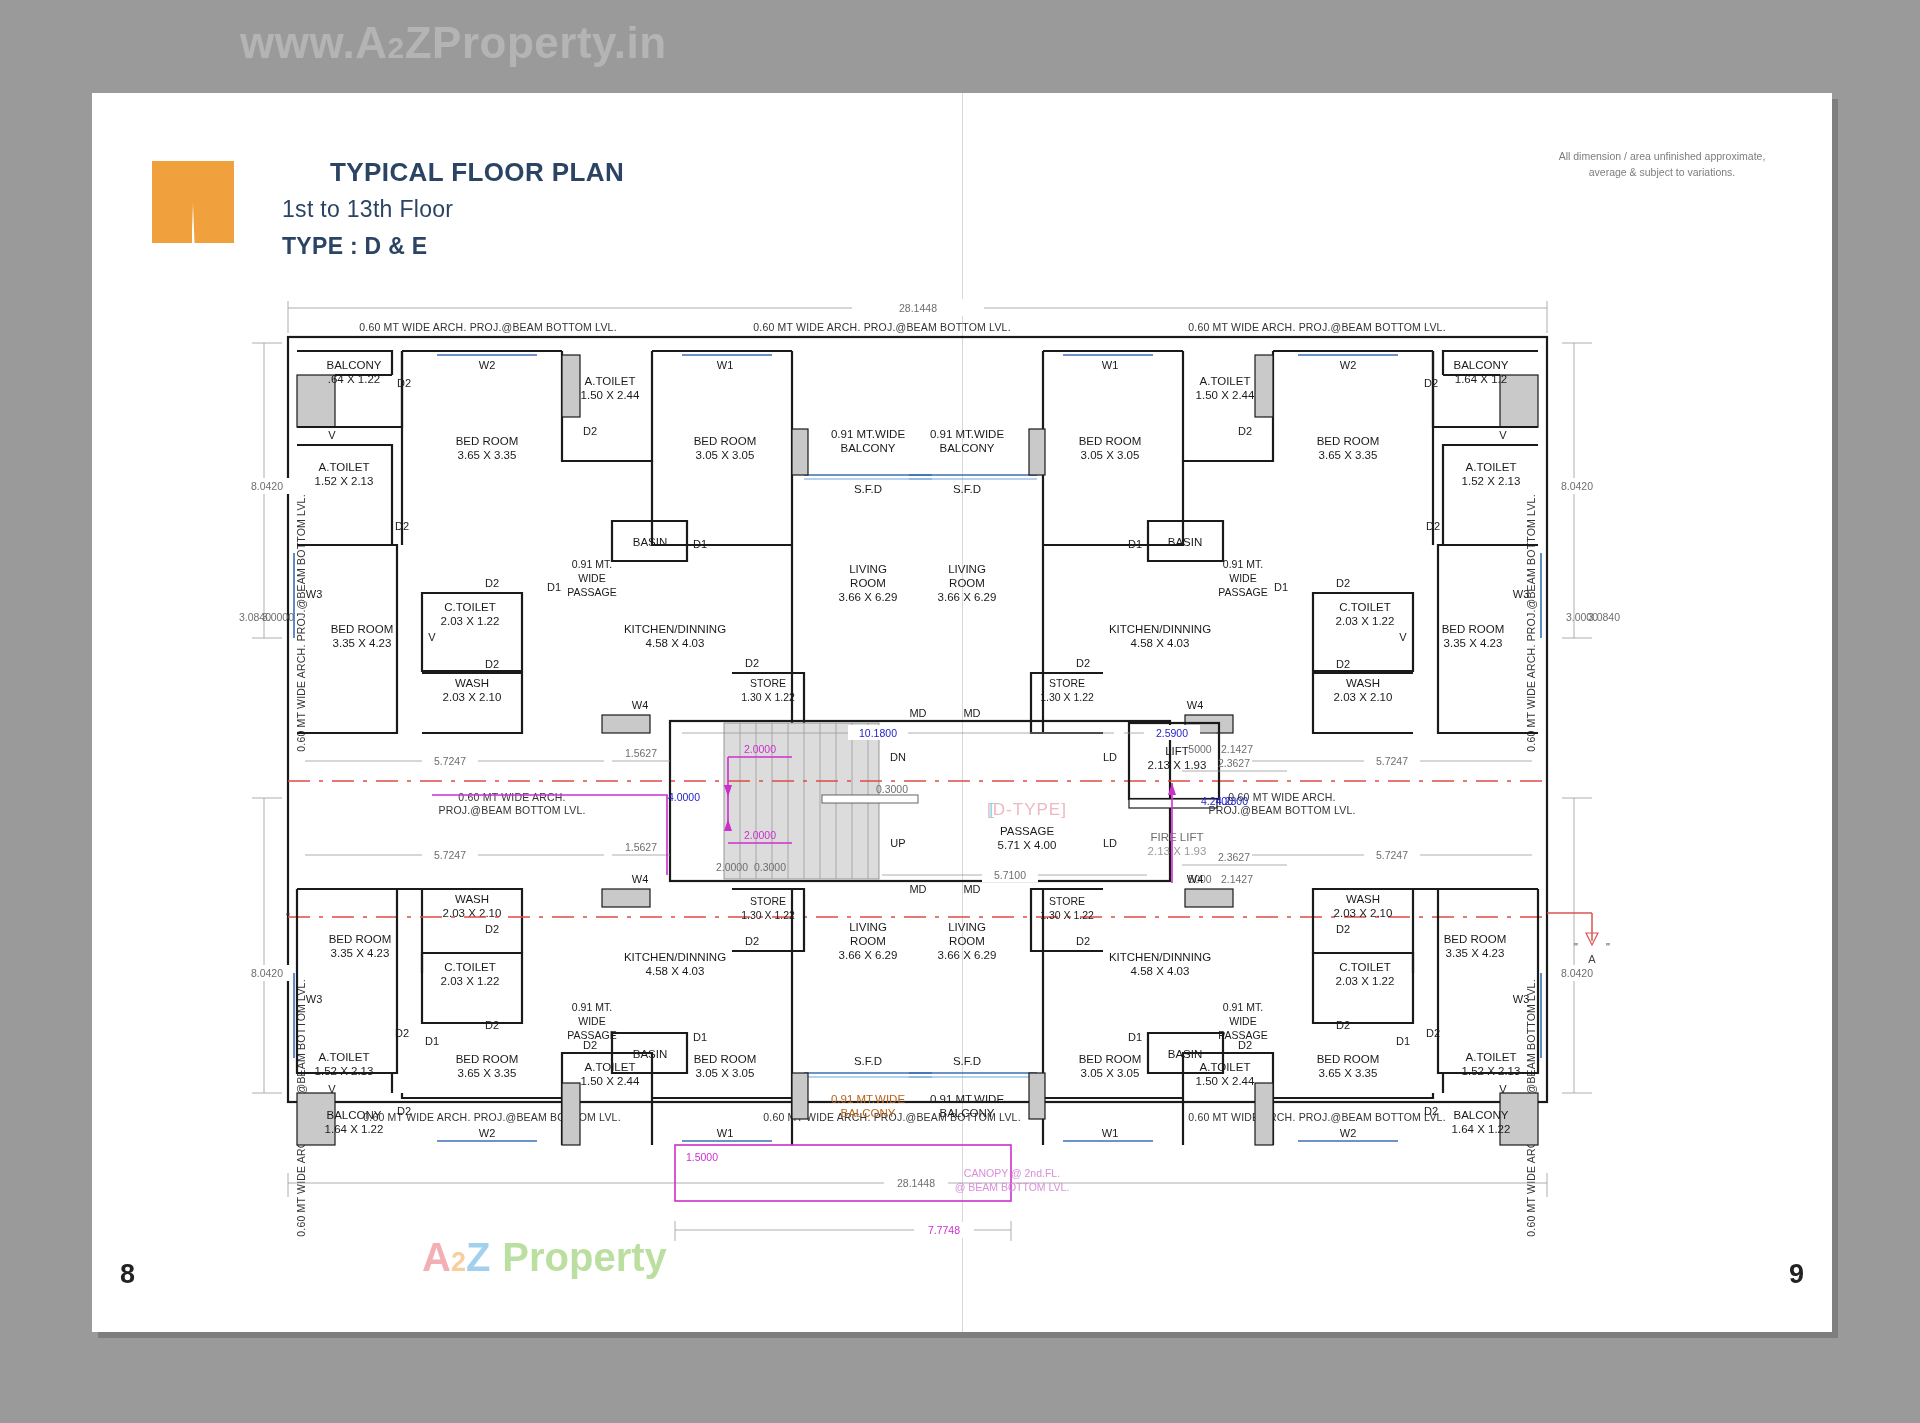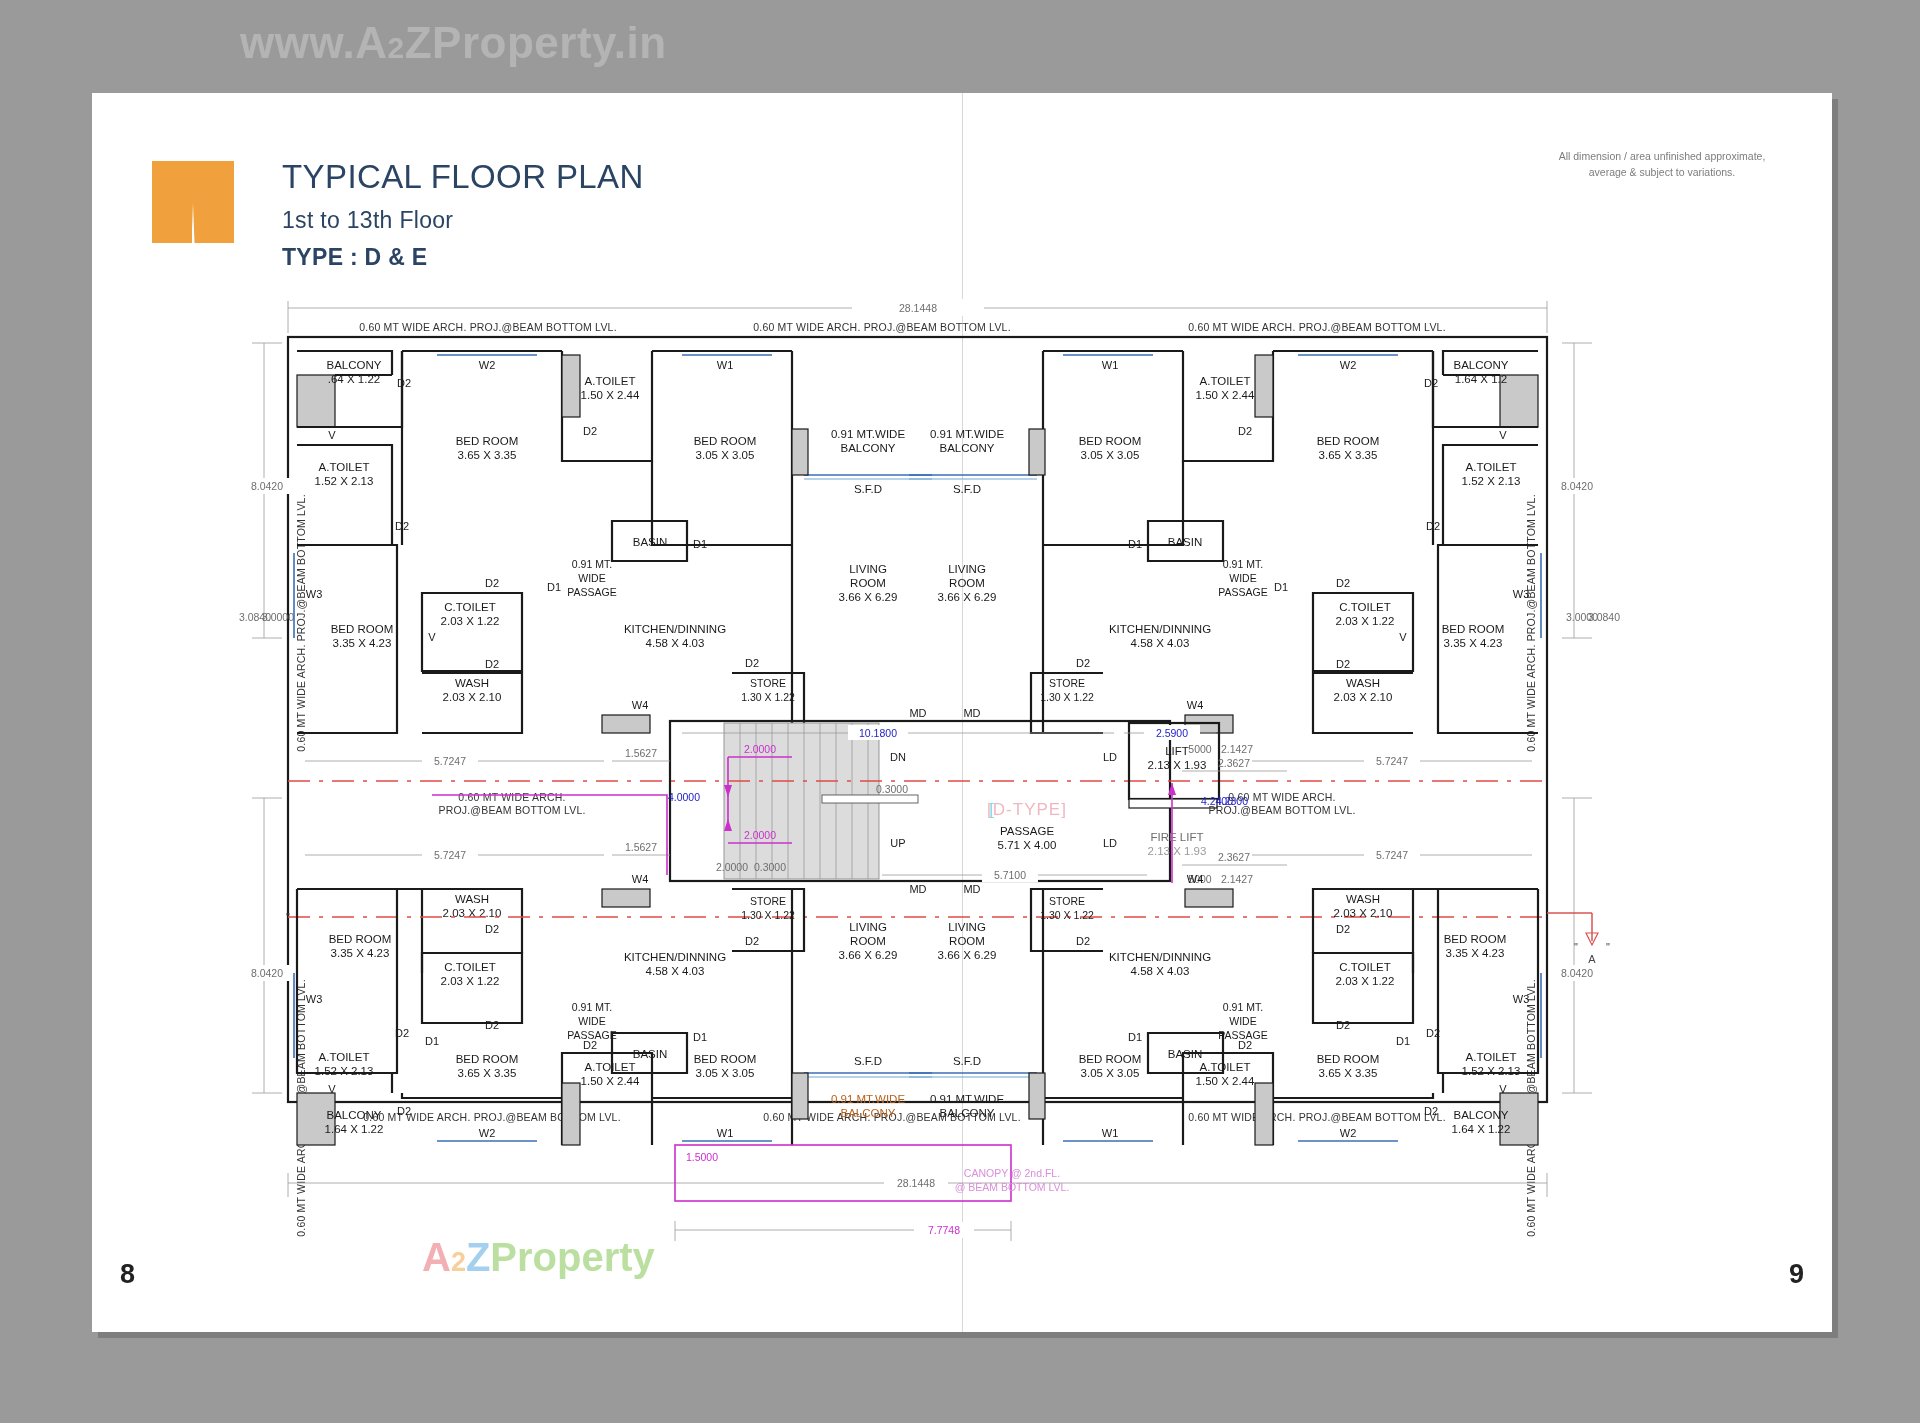--- a/index.html
+++ b/index.html
@@ -29,21 +29,21 @@
   #logo{
     position:absolute;left:60px;top:68px;width:82px;height:82px;
     background:#f0a03c;
   }
   #logo .spike{
     position:absolute;left:50%;bottom:0;width:3px;height:40px;
     margin-left:-1.5px;background:#fff;
     clip-path:polygon(50% 0,100% 100%,0 100%);
   }
   #title-block{position:absolute;left:190px;top:60px;color:#2b4463;}
-  #title-block .t1{font-size:33px;font-weight:normal;letter-spacing:.4px;line-height:1.48;}
+  #title-block .t1{font-size:26px;font-weight:bold;letter-spacing:.4px;line-height:1.48;margin-left:48px;}
   #title-block .t2{font-size:23px;font-weight:normal;letter-spacing:.3px;line-height:1.6;}
   #title-block .t3{font-size:23px;font-weight:bold;letter-spacing:.3px;line-height:1.6;}
   #disclaimer{
     position:absolute;right:50px;top:55px;width:240px;
     font-size:10.5px;color:#7d7d7d;line-height:1.55;text-align:center;
   }
   
   #plan{position:absolute;left:0;top:0;width:1740px;height:1402px;}
   #plan svg{display:block;}
   
@@ -52,21 +52,21 @@
   #pg-right{right:28px;}
   
   #wm-bottom{
     position:absolute;left:330px;bottom:52px;z-index:30;pointer-events:none;
     font-size:40px;font-weight:bold;opacity:.5;white-space:nowrap;
     font-family:"Liberation Sans", sans-serif;
   }
   #wm-bottom .a{color:#e8636c;}
   #wm-bottom .two{color:#f0a03c;font-size:27px;}
   #wm-bottom .z{color:#4aa3df;}
-  #wm-bottom .p{color:#7ac143;}
+  #wm-bottom .p{color:#7ac143;margin-left:12px;}
 </style>
 </head>
 <body>
 
 <div id="wm-top"><span>www.A</span><span class="sub">2</span><span>ZProperty.in</span></div>
 
 <div id="sheet">
 
   <div id="spine"></div>
 

